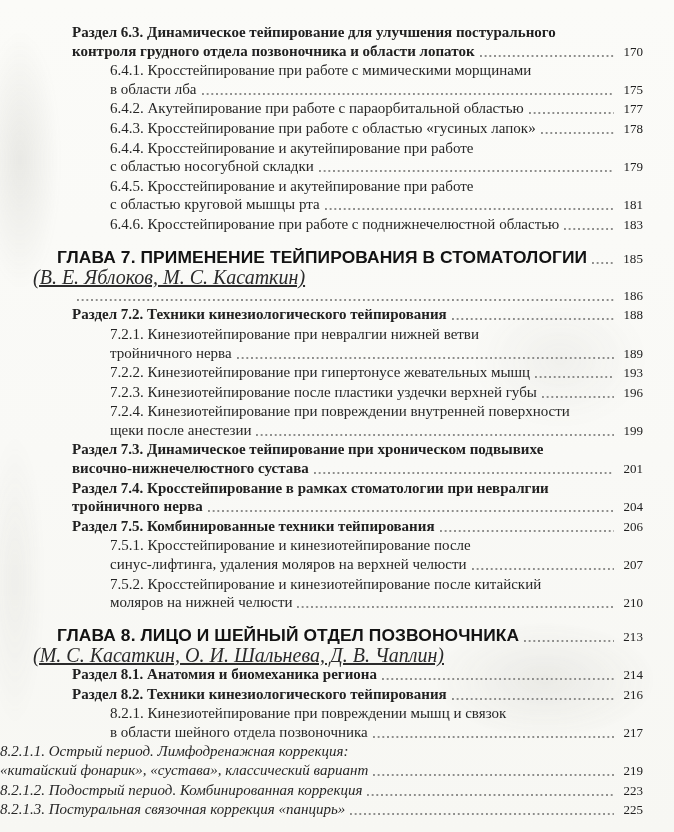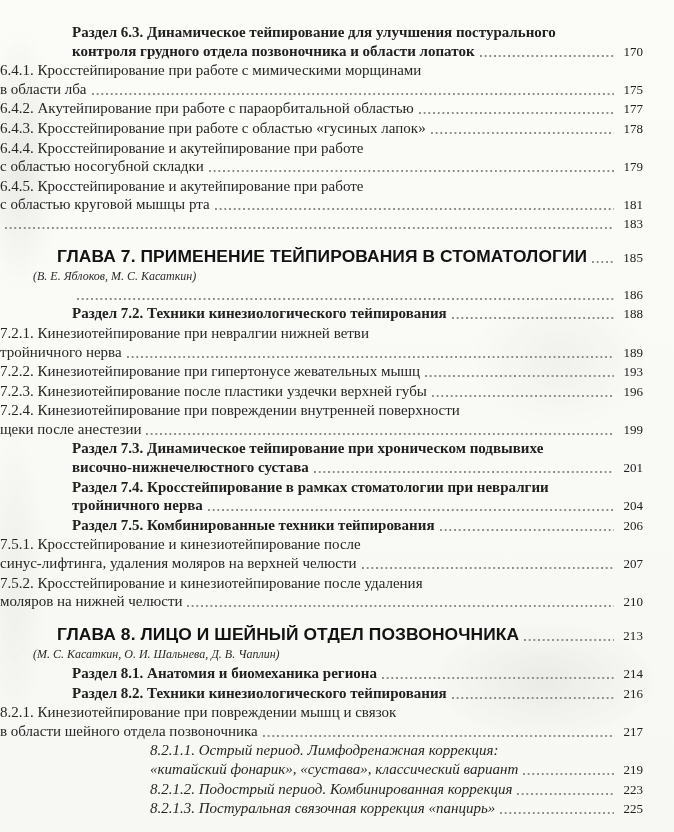--- a/index.html
+++ b/index.html
@@ -39,28 +39,28 @@
     align-items: baseline;
     line-height: 18.6px;
     white-space: nowrap;
   }
   .entry-line .txt { flex: 0 0 auto; text-align: right; }
 
   
   .chapter .entry-line,
   .authors .entry-line  { padding-left: 33px; }
   .section .entry-line  { padding-left: 72px; }
-  .item .entry-line     { }
-  .subitem .entry-line  { padding-left: 150px; }
+  .item .entry-line     { padding-left: 110px; }
+  .subitem .entry-line  { }
 
   
   .section  { font-size: 15px; font-weight: 700; color: #212121; }
   .item     { font-size: 15px; color: #262626; }
   .subitem  { font-size: 15px; font-style: italic; color: #262626; }
-  .authors  { font-size: 12px; font-style: italic; color: #2b2b2b; }
+  .authors  { font-size: 20px; font-style: italic; color: #2b2b2b; text-decoration: underline; }
   .chapter  {
     font-family: "Liberation Sans", "DejaVu Sans", sans-serif;
     font-size: 17.4px; font-weight: 700;
     letter-spacing: 0.1px; color: #131313;
   }
 
   .leader {
     flex: 1 1 auto;
     min-width: 10px;
     height: 2px;
@@ -138,20 +138,21 @@
           <span class="txt">6.4.5. Кросстейпирование и акутейпирование при работе</span>
         </div>
         <div class="entry-line">
           <span class="txt">с областью круговой мышцы рта</span>
           <span class="leader"></span>
           <span class="pagenum">181</span>
         </div>
       </div>
       <div class="entry item">
         <div class="entry-line">
+          <span class="txt">6.4.6. Кросстейпирование при работе с поднижнечелюстной областью</span>
           <span class="leader"></span>
           <span class="pagenum">183</span>
         </div>
       </div>
       <div class="entry chapter">
         <div class="entry-line">
           <span class="txt">ГЛАВА 7. ПРИМЕНЕНИЕ ТЕЙПИРОВАНИЯ В СТОМАТОЛОГИИ</span>
           <span class="leader"></span>
           <span class="pagenum">185</span>
         </div>
@@ -240,21 +241,21 @@
           <span class="txt">7.5.1. Кросстейпирование и кинезиотейпирование после</span>
         </div>
         <div class="entry-line">
           <span class="txt">синус-лифтинга, удаления моляров на верхней челюсти</span>
           <span class="leader"></span>
           <span class="pagenum">207</span>
         </div>
       </div>
       <div class="entry item">
         <div class="entry-line">
-          <span class="txt">7.5.2. Кросстейпирование и кинезиотейпирование после удаления</span>
+          <span class="txt">7.5.2. Кросстейпирование и кинезиотейпирование после китайский</span>
         </div>
         <div class="entry-line">
           <span class="txt">моляров на нижней челюсти</span>
           <span class="leader"></span>
           <span class="pagenum">210</span>
         </div>
       </div>
       <div class="entry chapter">
         <div class="entry-line">
           <span class="txt">ГЛАВА 8. ЛИЦО И ШЕЙНЫЙ ОТДЕЛ ПОЗВОНОЧНИКА</span>

